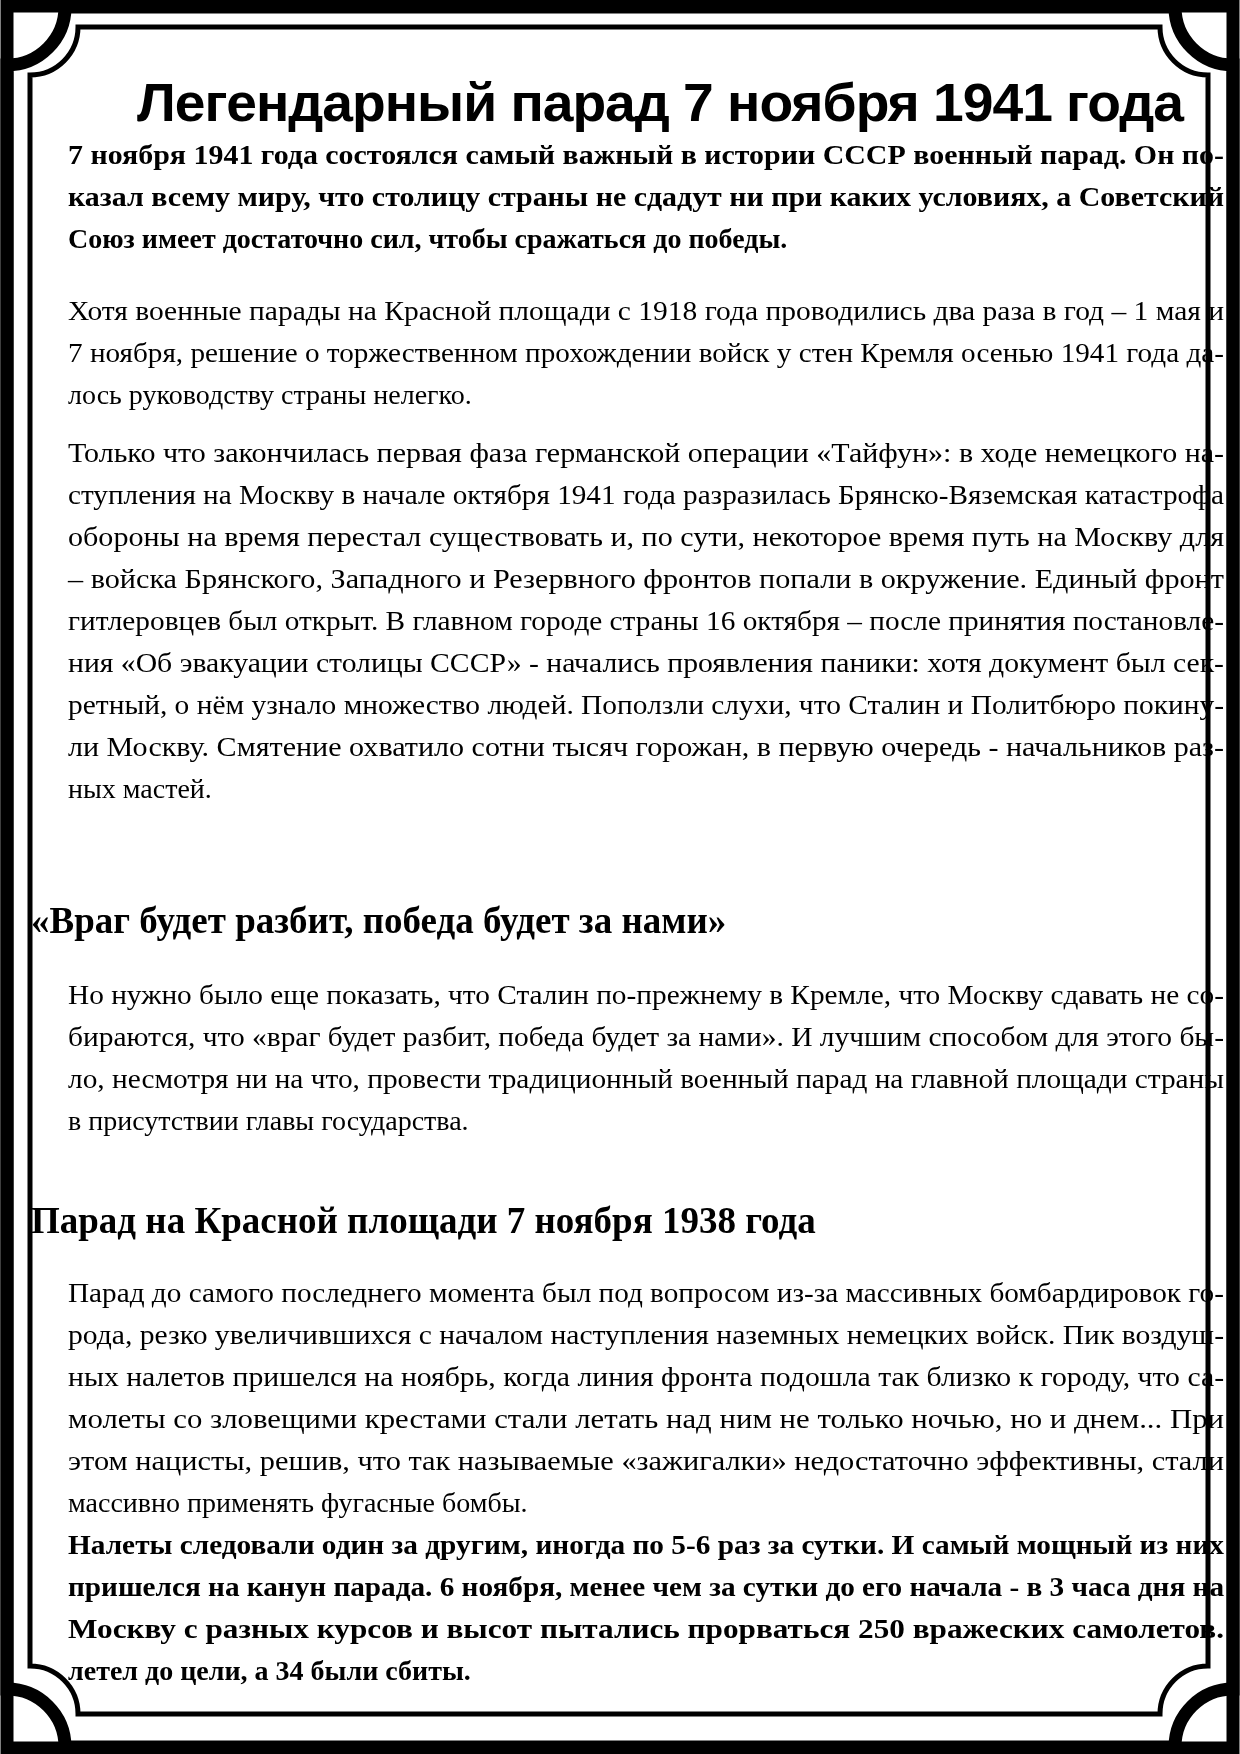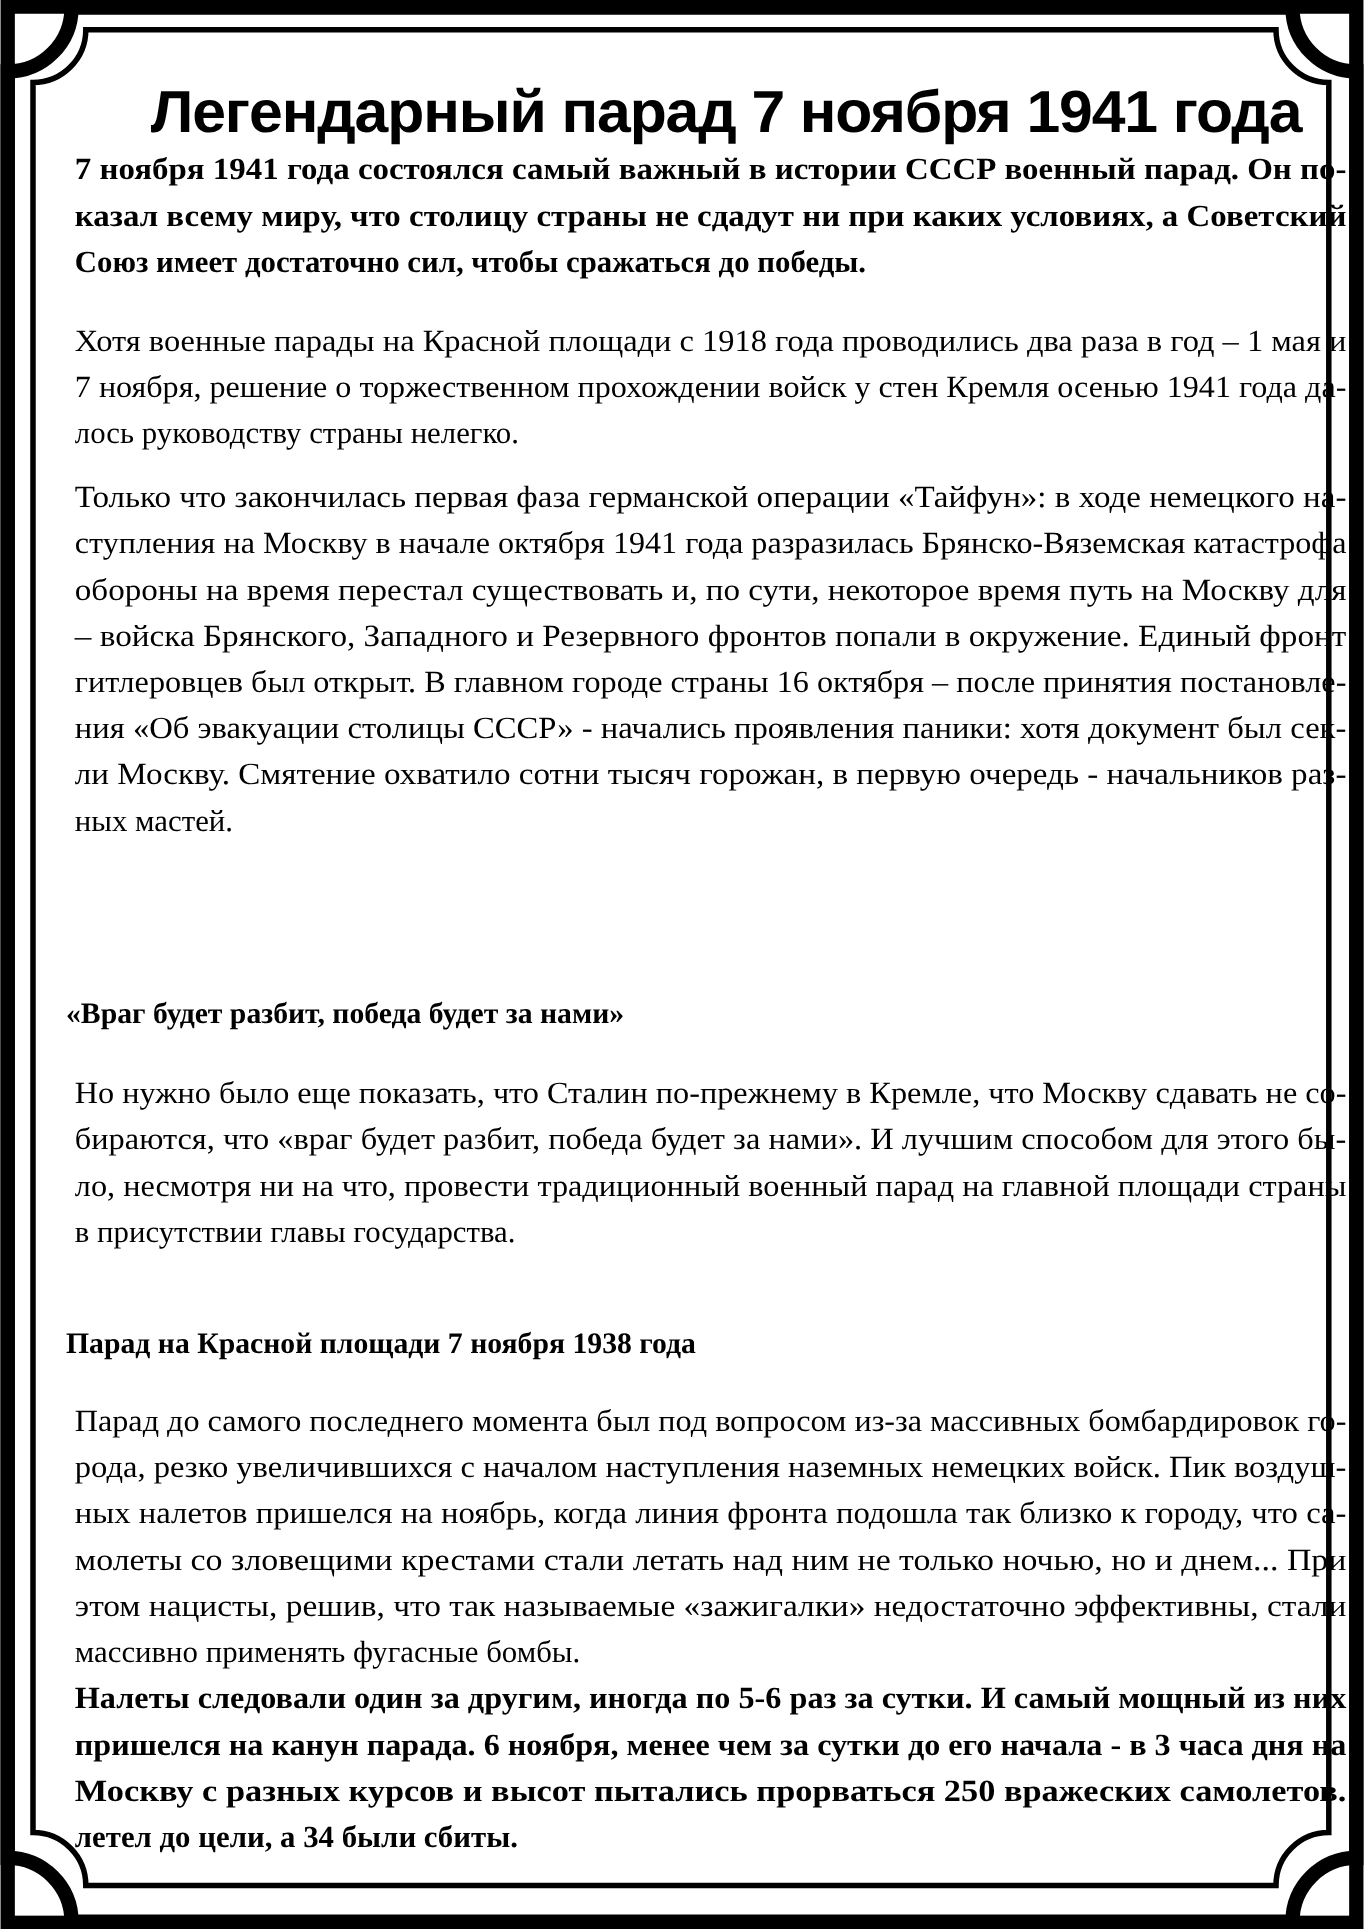--- a/index.html
+++ b/index.html
@@ -5,21 +5,21 @@
   html,body{margin:0;padding:0;background:#ffffff;}
   .page{position:relative;width:1240px;height:1754px;background:#fff;overflow:hidden;
         font-family:"Liberation Serif",serif;color:#000;}
   .frame{position:absolute;left:0;top:0;width:1240px;height:1754px;z-index:0;}
   .title{position:absolute;top:34px;left:97px;width:1046px;z-index:2;
          font-family:"Liberation Sans",sans-serif;font-weight:700;font-size:54px;
          letter-spacing:-1px;color:#000;margin-left:40px;}
   .title .ln{height:64px;line-height:64px;}
   .para{position:absolute;left:52px;width:1156px;margin:16px;font-size:28px;z-index:2;}
   .para.b{font-weight:700;}
-  .hd{position:absolute;left:60px;width:1156px;margin:0;font-size:27px;font-weight:700;
+  .hd{position:absolute;left:31px;width:1156px;margin:0;font-size:37px;font-weight:700;
       line-height:42px;z-index:2;font-family:"Liberation Serif",serif;}
   .ln{display:block;height:42px;line-height:42px;}
   .fit,.nofit{display:inline-block;white-space:nowrap;transform-origin:0 50%;}
 </style>
 </head>
 <body>
 
 <div class="page">
 
   <svg class="frame" viewBox="0 0 1240 1754" xmlns="http://www.w3.org/2000/svg" aria-hidden="true">
@@ -47,20 +47,21 @@
     <span class="ln"><span class="nofit">лось руководству страны нелегко.</span></span>
   </p>
 
   <p class="para" style="top:416px">
     <span class="ln"><span class="fit" style="transform: scaleX(1.0722);">Только что закончилась первая фаза германской операции «Тайфун»: в ходе немецкого на-</span></span>
     <span class="ln"><span class="fit" style="transform: scaleX(1.0432);">ступления на Москву в начале октября 1941 года разразилась Брянско-Вяземская катастрофа</span></span>
     <span class="ln"><span class="fit" style="transform: scaleX(1.0744);">обороны на время перестал существовать и, по сути, некоторое время путь на Москву для</span></span>
     <span class="ln"><span class="fit" style="transform: scaleX(1.0788);">– войска Брянского, Западного и Резервного фронтов попали в окружение. Единый фронт</span></span>
     <span class="ln"><span class="fit" style="transform: scaleX(1.0458);">гитлеровцев был открыт. В главном городе страны 16 октября – после принятия постановле-</span></span>
     <span class="ln"><span class="fit" style="transform: scaleX(1.0601);">ния «Об эвакуации столицы СССР» - начались проявления паники: хотя документ был сек-</span></span>
+    <span class="ln"><span class="fit" style="transform: scaleX(1.051);">ретный, о нём узнало множество людей. Поползли слухи, что Сталин и Политбюро покину-</span></span>
     <span class="ln"><span class="fit" style="transform: scaleX(1.0741);">ли Москву. Смятение охватило сотни тысяч горожан, в первую очередь - начальников раз-</span></span>
     <span class="ln"><span class="nofit">ных мастей.</span></span>
   </p>
 
   <h2 class="hd" style="top:900px">
     <span class="nofit">«Враг будет разбит, победа будет за нами»</span>
   </h2>
 
   <p class="para" style="top:958px">
     <span class="ln"><span class="fit" style="transform: scaleX(1.0471);">Но нужно было еще показать, что Сталин по-прежнему в Кремле, что Москву сдавать не со-</span></span>

